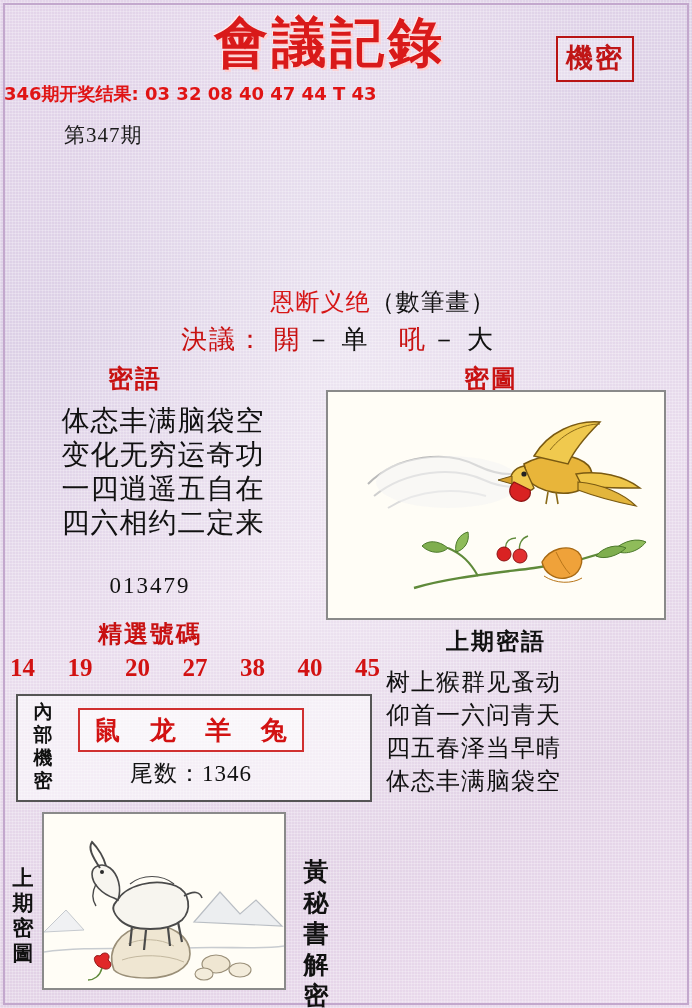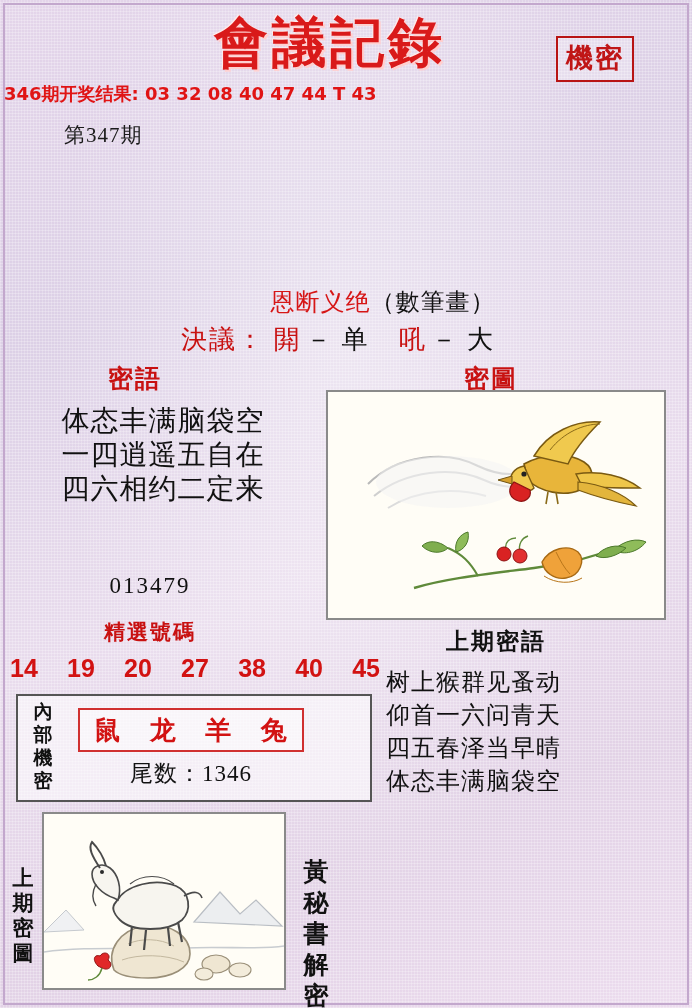--- a/index.html
+++ b/index.html
@@ -195,33 +195,33 @@
     font-size: 23px;
     color: #111;
     letter-spacing: 2px;
   }
   .hdr-jingxuan {
     position: absolute;
     left: 0;
     top: 618px;
     width: 300px;
     text-align: center;
-    font-size: 21px;
+    font-size: 24px;
     font-weight: bold;
     color: #c81111;
     letter-spacing: 2px;
   }
   .numbers {
     position: absolute;
     left: 10px;
     top: 654px;
     width: 370px;
     display: flex;
     justify-content: space-between;
-    font-family: Liberation Sans, sans-serif;
+    font-family: Liberation Serif, serif;
     font-size: 25px;
     font-weight: bold;
     color: #d21212;
   }
 
   
   .pic-main {
     position: absolute;
     left: 326px;
     top: 390px;
@@ -363,20 +363,21 @@
     <span>閞</span><span class="dk">－</span><span class="dk">单</span>
     &nbsp;
     <span>吼</span><span class="dk">－</span><span class="dk">大</span>
   </div>
 
   <div class="hdr-miyu">密語</div>
   <div class="hdr-mitu">密圖</div>
 
   <div class="poem">
     <div>体态丰满脑袋空</div>
+    <div>变化无穷运奇功</div>
     <div>一四逍遥五自在</div>
     <div>四六相约二定来</div>
   </div>
 
   <div class="mima-value">013479</div>
   <div class="hdr-jingxuan">精選號碼</div>
 
   <div class="numbers">
     <span>14</span>
     <span>19</span>

